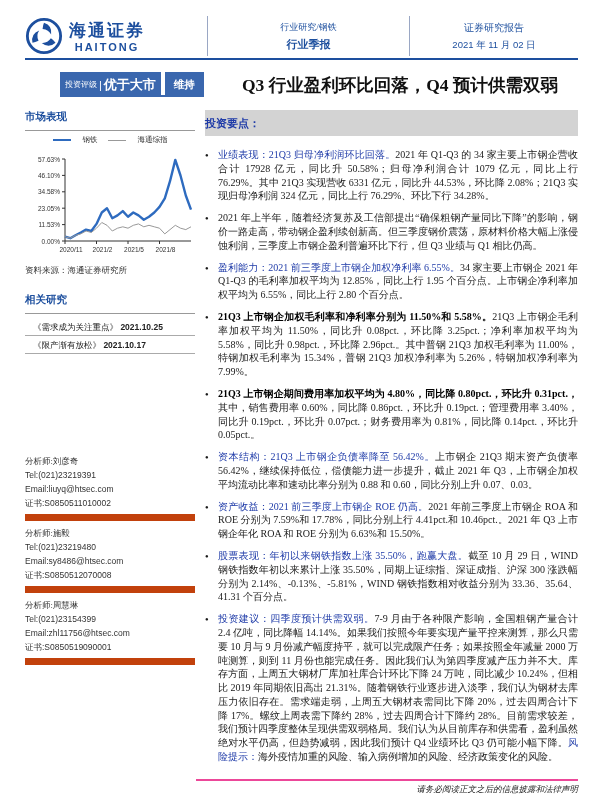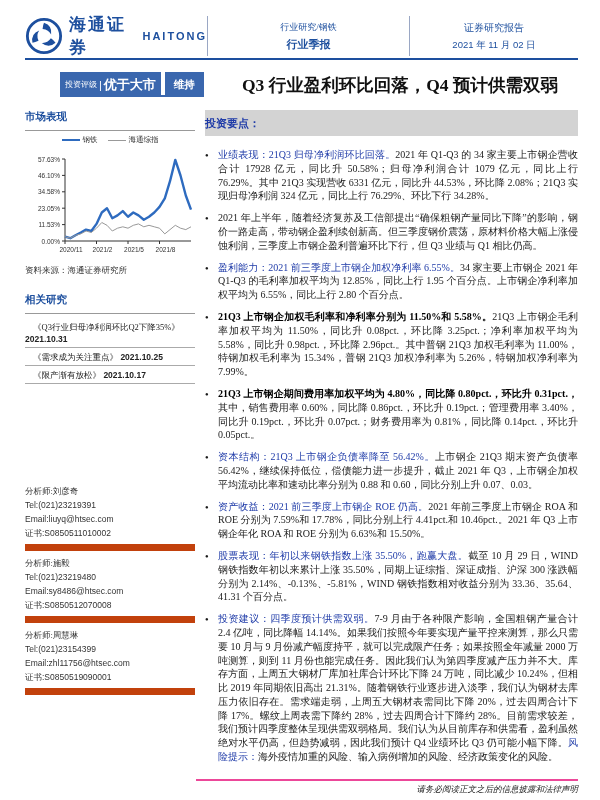--- a/index.html
+++ b/index.html
@@ -4,21 +4,21 @@
 <style>
   * { margin:0; padding:0; box-sizing:border-box; }
   body { background:#fff; font-family:"Liberation Sans","DejaVu Sans",sans-serif; }
   .page { position:relative; width:600px; height:800px; background:#ffffff; overflow:hidden; }
 
   
   .header { position:absolute; left:25px; top:14px; width:553px; height:46px;
             border-bottom:2px solid #1d4f9e; display:flex; align-items:center; }
   .logo-area { width:182px; display:flex; align-items:center; gap:6px; }
   .logo-swirl { width:38px; height:38px; flex:0 0 auto; }
-  .brand-stack { display:flex; flex-direction:row; align-items:center; }
+  .brand-stack { display:flex; flex-direction:column; align-items:center; }
   .brand-cn { color:#1d4f9e; font-size:17px; font-weight:bold; letter-spacing:2px;
               font-family:"Liberation Serif",serif; }
   .brand-en { color:#1d4f9e; font-size:11px; font-weight:bold; letter-spacing:2px; margin-top:-1px; }
   .h-div { width:1px; height:40px; background:#9aa7c4; }
   .h-col1 { flex:1; text-align:center; color:#1d4f9e; }
   .h-col1 .l1 { font-size:9px; font-family:"Liberation Serif",serif; }
   .h-col1 .l2 { font-size:11px; font-weight:bold; margin-top:3px; font-family:"Liberation Serif",serif; }
   .h-col2 { width:168px; text-align:center; color:#1d4f9e; }
   .h-col2 .l1 { font-size:10px; font-family:Liberation Mono, monospace; }
   .h-col2 .l2 { font-size:9.5px; margin-top:4px; }
@@ -34,21 +34,21 @@
   .rating-status { background:#3a67ae; color:#fff; font-size:10.5px; font-weight:bold;
                    display:flex; align-items:center; padding:0 9px; height:25px; }
   .doc-title { flex:1; margin-left:10px; font-size:17.5px; font-weight:bold; color:#101010;
                font-family:"Liberation Serif",serif; white-space:nowrap; }
 
   
   .sidebar { position:absolute; left:25px; top:110px; width:170px; }
   .sec-title { color:#1d4f9e; font-size:10.5px; font-weight:bold; font-family:"Liberation Serif",serif; }
   .side-hr { border:none; border-top:1px solid #999; margin:6px 0 4px 0; }
   .legend { display:flex; justify-content:center; gap:10px; align-items:center; margin:3px 0 0 0; }
-  .legend-entry { display:flex; align-items:center; gap:3px; }
+  .legend-entry { display:flex; align-items:center; gap:12px; }
   .legend-swatch { width:18px; }
   .legend-label { font-size:7.5px; color:#333; font-family:"Liberation Serif",serif; }
   .chart-svg { display:block; }
   .chart-source { font-size:8.5px; color:#333; margin:8px 0 16px 0; font-family:"Liberation Serif",serif; }
   .research-list { margin-top:2px; }
   .research-item { font-size:8.5px; color:#222; padding:3px 0 2px 0; border-bottom:1px solid #aaa;
                    text-indent:8px; line-height:12px; }
   .research-item .r-title { font-family:"Liberation Serif",serif; }
   .research-item .r-date { font-weight:bold; }
   .analysts { margin-top:98px; }
@@ -155,24 +155,20 @@
         <line x1="134.5" y1="96" x2="134.5" y2="99" stroke="#333" stroke-width="1"></line>
         <text x="140.5" y="107" text-anchor="middle" font-size="6.5" fill="#333">2021/8</text>
         <polyline points="40.0,91.7 45.3,93.2 50.5,90.3 55.8,87.5 61.0,84.6 66.3,86.0 71.5,78.9 76.8,67.5 82.0,63.3 87.3,73.2 92.5,70.4 97.8,66.1 103.0,71.8 108.3,67.5 113.5,70.4 118.8,74.7 124.0,71.8 129.3,67.5 134.5,61.9 139.8,53.3 145.0,36.2 150.3,14.9 155.5,30.5 160.8,50.5 166.0,64.7" fill="none" stroke="#2e6bbf" stroke-width="2.4" stroke-linejoin="round"></polyline>
         <polyline points="40.0,91.7 45.3,93.2 50.5,90.3 55.8,88.9 61.0,86.0 66.3,87.5 71.5,83.2 76.8,77.5 82.0,80.3 87.3,86.0 92.5,83.2 97.8,81.8 103.0,83.2 108.3,80.3 113.5,78.9 118.8,81.8 124.0,80.3 129.3,81.8 134.5,83.2 139.8,88.9 145.0,84.6 150.3,80.3 155.5,83.2 160.8,84.6 166.0,81.8" fill="none" stroke="#999999" stroke-width="1" stroke-linejoin="round"></polyline>
       </svg>
     <div class="chart-source">资料来源：海通证券研究所</div>
 
     <div class="sec-title">相关研究</div>
     <hr class="side-hr">
     <div class="research-list" id="research-list">
-  <div class="research-item">
-    <span class="r-title">《Q3行业归母净利润环比Q2下降35%》</span>
-    <span class="r-date">2021.10.31</span>
-  </div>
 
   <div class="research-item">
     <span class="r-title">《需求成为关注重点》</span>
     <span class="r-date">2021.10.25</span>
   </div>
 
   <div class="research-item">
     <span class="r-title">《限产渐有放松》</span>
     <span class="r-date">2021.10.17</span>
   </div>

